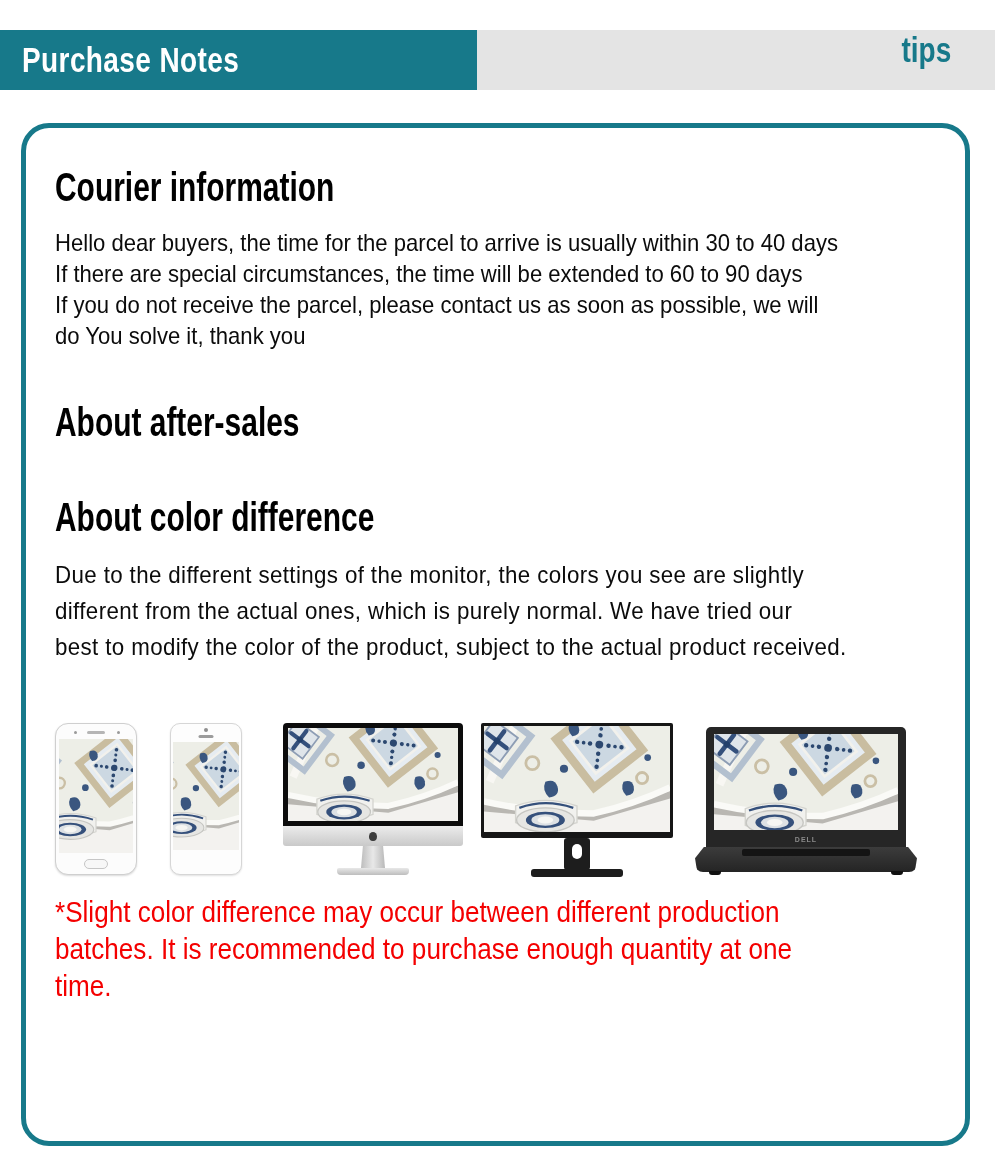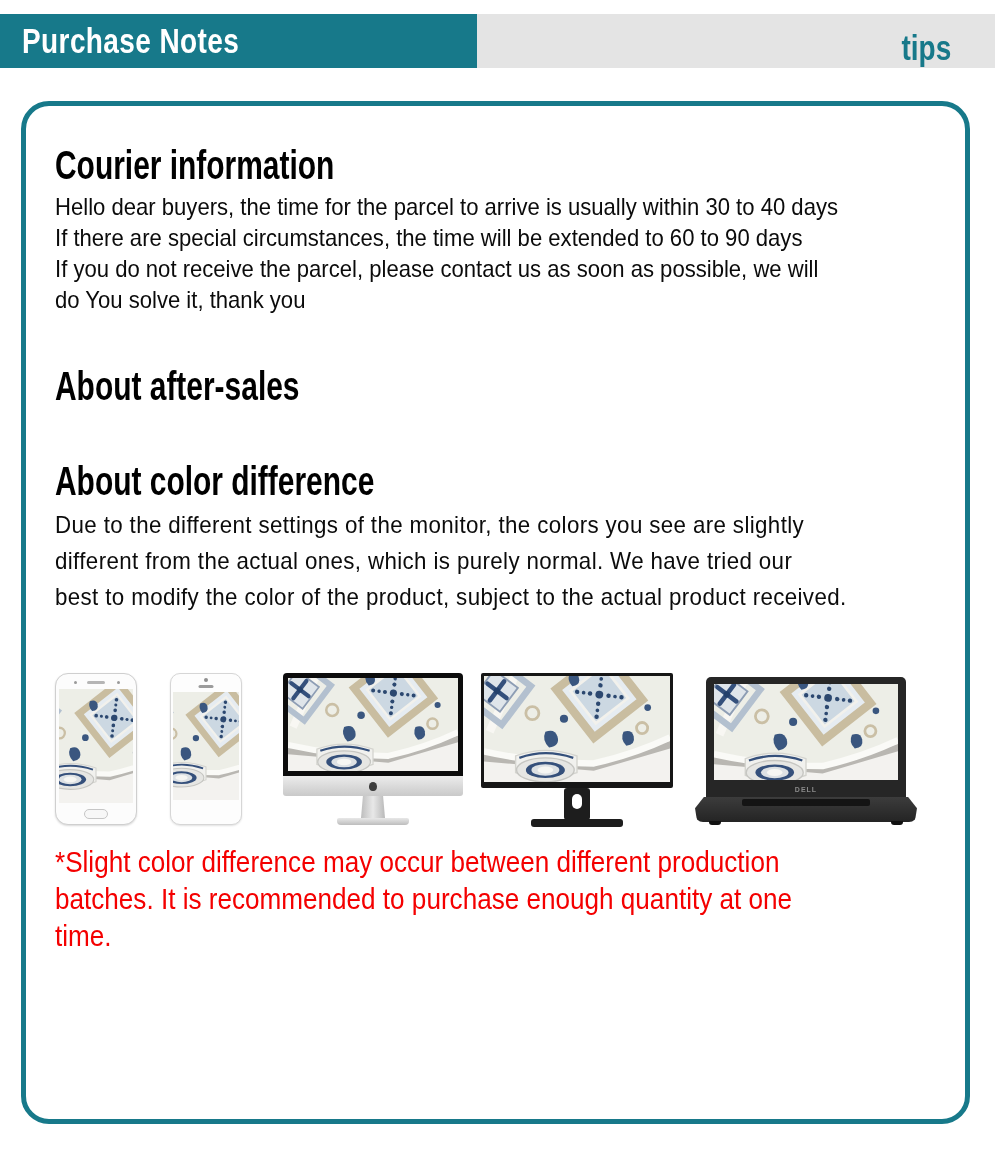--- a/index.html
+++ b/index.html
@@ -1,42 +1,42 @@
 <!DOCTYPE html>
 <html><head>
 <meta charset="utf-8">
 <style>
   * { margin:0; padding:0; box-sizing:border-box; }
   html,body { width:1000px; height:1170px; background:#ffffff;
               font-family:"Liberation Sans", sans-serif; }
 
   
-  .topbar { margin-top:14px; height:54px; display:flex; }
+  .topbar { margin-top:30px; height:60px; display:flex; }
   .bar-left  { width:477px; height:100%; background:#17798a;
                display:flex; align-items:center; padding-left:22px; }
   .bar-right { width:518px; height:100%; background:#e4e4e4;
-               display:flex; align-items:flex-end; justify-content:flex-end;
+               display:flex; align-items:flex-start; justify-content:flex-end;
                padding-right:44px; }
   .bar-title { font-size:35px; font-weight:bold; color:#ffffff;
                display:inline-block; transform:scaleX(.8);
                transform-origin:left center; letter-spacing:.5px; white-space:nowrap; }
   .bar-tips  { font-size:35px; font-weight:bold; color:#17798a;
                display:inline-block; transform:scaleX(.8);
                transform-origin:right center; white-space:nowrap; }
 
   
   .panel { margin:33px 30px 0 21px; width:949px; height:1023px;
            border:5px solid #17798a; border-radius:28px;
            padding:38px 14px 18px 29px; overflow:hidden; background:#fff; }
 
   .sec-heading { font-size:41px; font-weight:bold; color:#000;
                  line-height:43px; display:inline-block;
                  transform:scaleX(.73); transform-origin:left center;
                  white-space:nowrap; }
-  .para { margin-top:4px; }
+  .para { margin-top:18px; }
   .para .pline { font-size:24px; color:#0b0b0b; line-height:31px;
                  transform:scaleX(.92); transform-origin:left center;
                  white-space:nowrap; }
   .para.spread .pline { line-height:35px; letter-spacing:1.2px;
                         word-spacing:3px; transform:scaleX(.96); }
   .para.wide .pline { line-height:36px; letter-spacing:.4px;
                       transform:scaleX(.93); }
   .gap1 { margin-top:50px; } .gap2 { margin-top:52px; }
 
   

